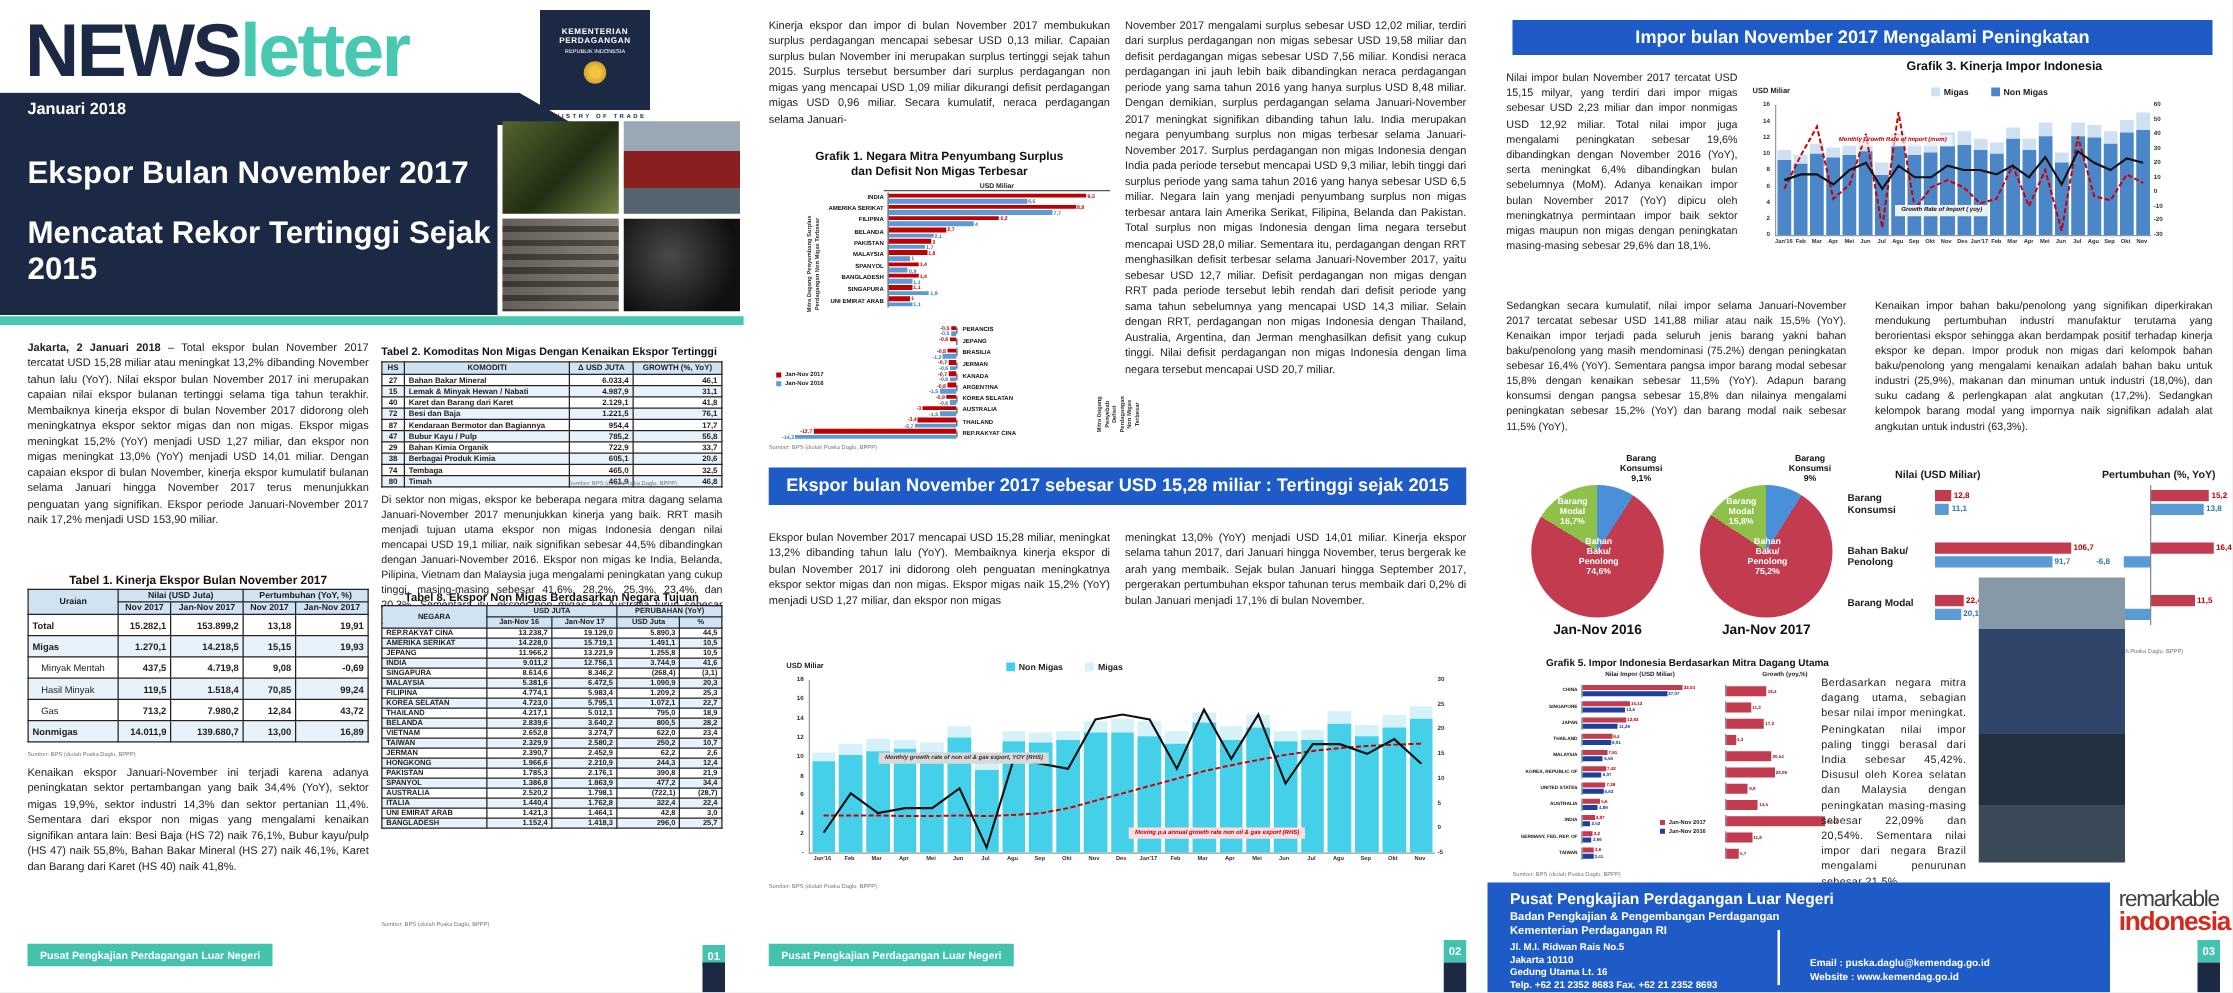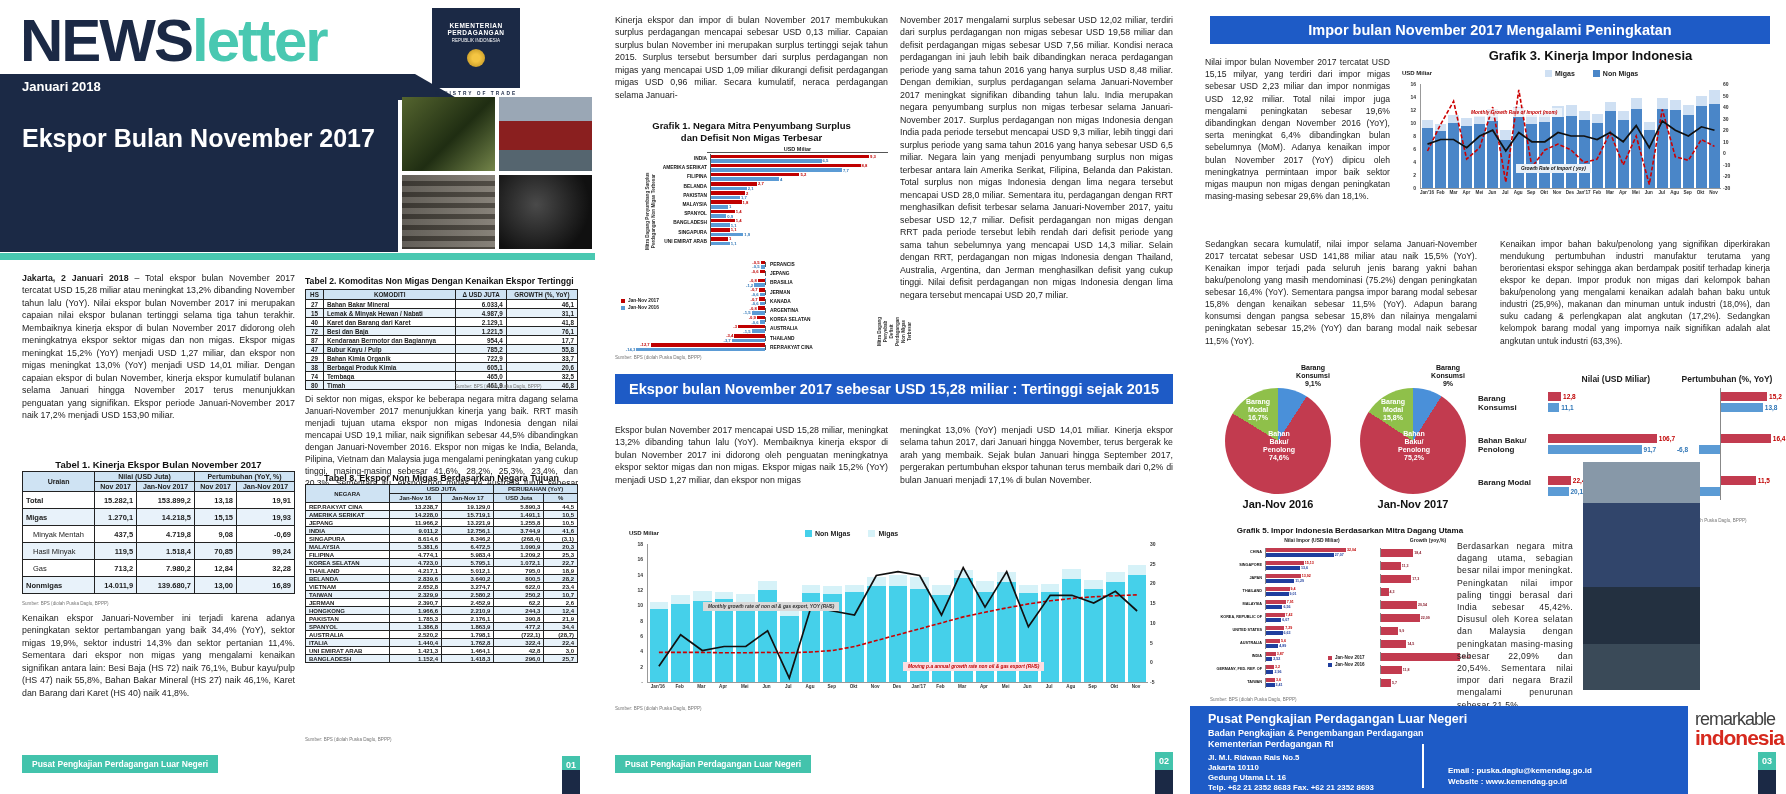--- a/index.html
+++ b/index.html
@@ -82,20 +82,21 @@
     <div class="abs" style="left:432px;top:8px;width:88px;height:80px;background:#1b2945;color:#fff;text-align:center;padding-top:14px;box-sizing:border-box;">
       <div style="font-size:6.5px;font-weight:bold;letter-spacing:0.5px;">KEMENTERIAN</div>
       <div style="font-size:6.5px;font-weight:bold;letter-spacing:0.5px;">PERDAGANGAN</div>
       <div style="font-size:4.5px;margin-top:2px;">REPUBLIK INDONESIA</div>
       <div style="width:18px;height:18px;margin:6px auto 0;border-radius:50%;background:radial-gradient(#f4c542 30%,#b68a1e);"></div>
     </div>
     <div class="abs" style="left:432px;top:91px;width:88px;text-align:center;font-size:4.8px;font-weight:bold;letter-spacing:2px;color:#1b2945;">MINISTRY OF TRADE</div>
 
     <div class="abs" style="left:0;top:98px;width:398px;height:154px;background:#1b2945;">
       <div class="abs" style="left:22px;top:26px;color:#fff;font-weight:bold;font-size:25px;">Ekspor Bulan November 2017</div>
+      <div class="abs" style="left:22px;top:74px;color:#fff;font-weight:bold;font-size:25px;">Mencatat Rekor Tertinggi Sejak 2015</div>
     </div>
     <div class="photo" style="left:402px;top:97px;width:93px;height:74px;background:linear-gradient(135deg,#55652f,#1f2d12 55%,#74854a);"></div>
     <div class="photo" style="left:499px;top:97px;width:93px;height:74px;background:linear-gradient(180deg,#9aa7b5 0 32%,#8a1f1f 32% 72%,#55656f 72%);"></div>
     <div class="photo" style="left:402px;top:175px;width:93px;height:74px;background:repeating-linear-gradient(180deg,#b9b2a6 0 6px,#6e685e 6px 11px),linear-gradient(90deg,#888,#bbb);background-blend-mode:multiply;"></div>
     <div class="photo" style="left:499px;top:175px;width:93px;height:74px;background:radial-gradient(circle at 40% 40%,#4a4a4a,#101010 75%);"></div>
     <div class="abs" style="left:0;top:253px;width:595px;height:7px;background:#49c8b1;"></div>
 
     <p class="abs body-text" style="left:22px;top:272px;width:273px;margin:0;"><span class="b">Jakarta, 2 Januari 2018</span><span> – Total ekspor bulan November 2017 tercatat USD 15,28 miliar atau meningkat 13,2% dibanding November tahun lalu (YoY). Nilai ekspor bulan November 2017 ini merupakan capaian nilai ekspor bulanan tertinggi selama tiga tahun terakhir. Membaiknya kinerja ekspor di bulan November 2017 didorong oleh meningkatnya ekspor sektor migas dan non migas. Ekspor migas meningkat 15,2% (YoY) menjadi USD 1,27 miliar, dan ekspor non migas meningkat 13,0% (YoY) menjadi USD 14,01 miliar. Dengan capaian ekspor di bulan November, kinerja ekspor kumulatif bulanan selama Januari hingga November 2017 terus menunjukkan penguatan yang signifikan. Ekspor periode Januari-November 2017 naik 17,2% menjadi USD 153,90 miliar.</span></p>
     <div class="abs tbl-title" style="left:22px;top:459px;width:273px;">Tabel 1. Kinerja Ekspor Bulan November 2017</div>
     <div class="abs" id="t1" style="left:22px;top:471px;">
@@ -140,21 +141,21 @@
               <td class="num">119,5</td>
               <td class="num">1.518,4</td>
               <td class="num">70,85</td>
               <td class="num">99,24</td>
             </tr>
             <tr>
               <td class="lbl ind">Gas</td>
               <td class="num">713,2</td>
               <td class="num">7.980,2</td>
               <td class="num">12,84</td>
-              <td class="num">32,28</td>
+              <td class="num">43,72</td>
             </tr>
             <tr class="alt">
               <td class="lbl">Nonmigas</td>
               <td class="num">14.011,9</td>
               <td class="num">139.680,7</td>
               <td class="num">13,00</td>
               <td class="num">16,89</td>
             </tr>
           </tbody>
         </table>
@@ -844,21 +845,21 @@
 
     <div class="abs teal-badge" style="left:20px;top:755px;">Pusat Pengkajian Perdagangan Luar Negeri</div>
     <div class="abs pgnum" style="left:560px;top:752px;">02</div>
     <div class="abs pgnavy" style="left:560px;top:770px;height:24px;"></div>
   </section>
 
   <section class="page" style="left:1190px;width:596px;">
     <div class="abs banner" style="left:20px;top:16px;width:560px;height:28px;font-size:14.5px;">Impor bulan November 2017 Mengalami Peningkatan</div>
     <p class="abs body-text" style="left:15px;top:56px;width:185px;margin:0;font-size:8.6px;">Nilai impor bulan November 2017 tercatat USD 15,15 milyar, yang terdiri dari impor migas sebesar USD 2,23 miliar dan impor nonmigas USD 12,92 miliar. Total nilai impor juga mengalami peningkatan sebesar 19,6% dibandingkan dengan November 2016 (YoY), serta meningkat 6,4% dibandingkan bulan sebelumnya (MoM). Adanya kenaikan impor bulan November 2017 (YoY) dipicu oleh meningkatnya permintaan impor baik sektor migas maupun non migas dengan peningkatan masing-masing sebesar 29,6% dan 18,1%.</p>
 
-    <div class="abs chart-title" style="left:218px;top:48px;width:365px;font-size:13px;">Grafik 3. Kinerja Impor Indonesia</div>
+    <div class="abs chart-title" style="left:231px;top:48px;width:365px;font-size:10px;">Grafik 3. Kinerja Impor Indonesia</div>
     <div class="abs" id="g3" style="left:205px;top:58px;width:375px;height:150px;">
         <div class="abs b" style="left:7px;top:12px;font-size:6px;">USD Miliar</div>
         <div class="abs" style="left:150px;top:12px;font-size:7px;font-weight:bold;"><span class="legend-sq" style="background:#cfe0f3"></span>Migas<span class="legend-sq" style="background:#4a86c8;margin-left:18px;"></span>Non Migas</div>
         <div class="plot" style="left:25px;top:26px;width:300px;height:104px;">
           <div class="bars">
             <div class="stk" style="flex:1;margin:0 1px;">
               <div style="height:7.8px;background:#cfe0f3;"></div>
               <div style="height:59.8px;background:#4a86c8;"></div>
             </div>
             <div class="stk" style="flex:1;margin:0 1px;">
@@ -1010,21 +1011,21 @@
         <div class="pie" style="left:35px;top:18px;width:106px;height:106px;background:conic-gradient(#4a90d9 0 9.1%,#c23b4f 0 83.69999999999999%,#8fc04a 0 100%);"></div>
         <div class="pie-lab" style="left:93px;top:-6px;width:60px;color:#111;">Barang<br>Konsumsi<br>9,1%</div>
         <div class="pie-lab" style="left:45px;top:28px;width:46px;color:#fff;">Barang<br>Modal<br>16,7%</div>
         <div class="pie-lab" style="left:61px;top:60px;width:56px;color:#fff;">Bahan<br>Baku/<br>Penolong<br>74,6%</div>
         <div class="pie-lab" style="left:29px;top:128px;width:118px;font-size:11px;color:#111;">Jan-Nov 2016</div>
         <div class="pie" style="left:170px;top:18px;width:106px;height:106px;background:conic-gradient(#4a90d9 0 9%,#c23b4f 0 84.2%,#8fc04a 0 100%);"></div>
         <div class="pie-lab" style="left:228px;top:-6px;width:60px;color:#111;">Barang<br>Konsumsi<br>9%</div>
         <div class="pie-lab" style="left:180px;top:28px;width:46px;color:#fff;">Barang<br>Modal<br>15,8%</div>
         <div class="pie-lab" style="left:196px;top:60px;width:56px;color:#fff;">Bahan<br>Baku/<br>Penolong<br>75,2%</div>
         <div class="pie-lab" style="left:164px;top:128px;width:118px;font-size:11px;color:#111;">Jan-Nov 2017</div>
-        <div class="abs b" style="left:340px;top:4px;width:120px;text-align:right;font-size:8.5px;">Nilai (USD Miliar)</div>
+        <div class="abs b" style="left:326px;top:4px;width:120px;text-align:left;font-size:8.5px;">Nilai (USD Miliar)</div>
         <div class="abs b" style="left:478px;top:4px;width:118px;text-align:center;font-size:8.5px;">Pertumbuhan (%, YoY)</div>
         <div class="abs b" style="left:288px;top:24px;width:66px;font-size:8px;text-align:left;line-height:1.15;">Barang Konsumsi</div>
         <div class="g4bar" style="left:358px;top:22px;width:13.056000000000001px;background:#c23b4f;"></div>
         <div class="g4v" style="left:373.056px;top:22px;color:#c00000;">12,8</div>
         <div class="g4bar" style="left:358px;top:33px;width:11.322px;background:#5b9bd5;"></div>
         <div class="g4v" style="left:371.322px;top:33px;color:#2e75b6;">11,1</div>
         <div class="g4bar" style="left:530px;top:22px;width:47.12px;background:#c23b4f;"></div>
         <div class="g4v" style="left:579.12px;top:22px;color:#c00000;">15,2</div>
         <div class="g4bar" style="left:530px;top:33px;width:42.78px;background:#5b9bd5;"></div>
         <div class="g4v" style="left:574.78px;top:33px;color:#2e75b6;">13,8</div>

